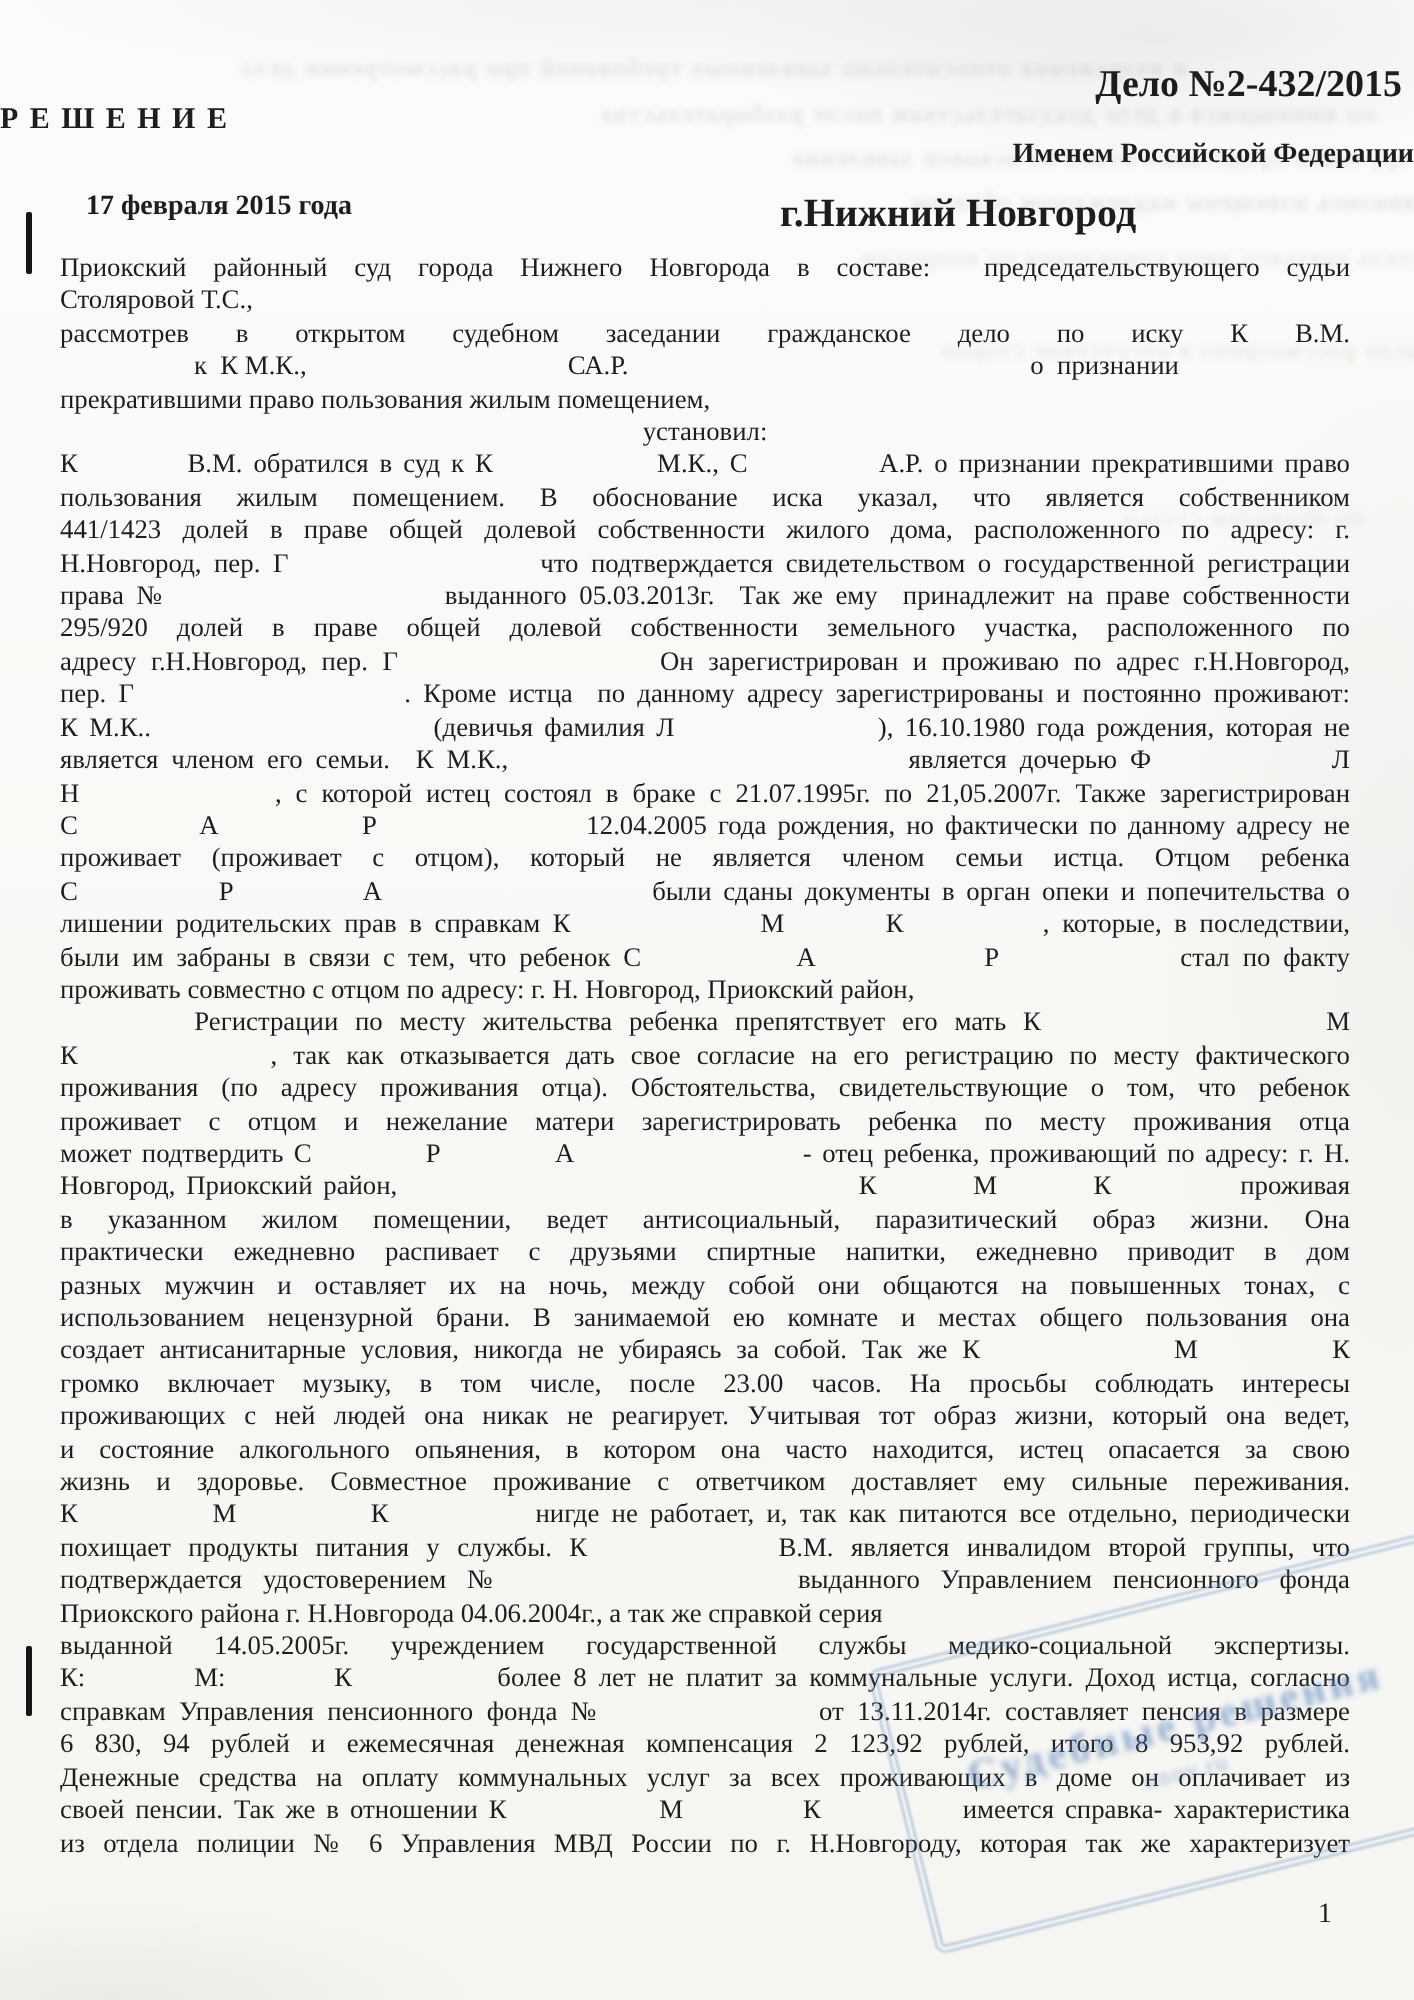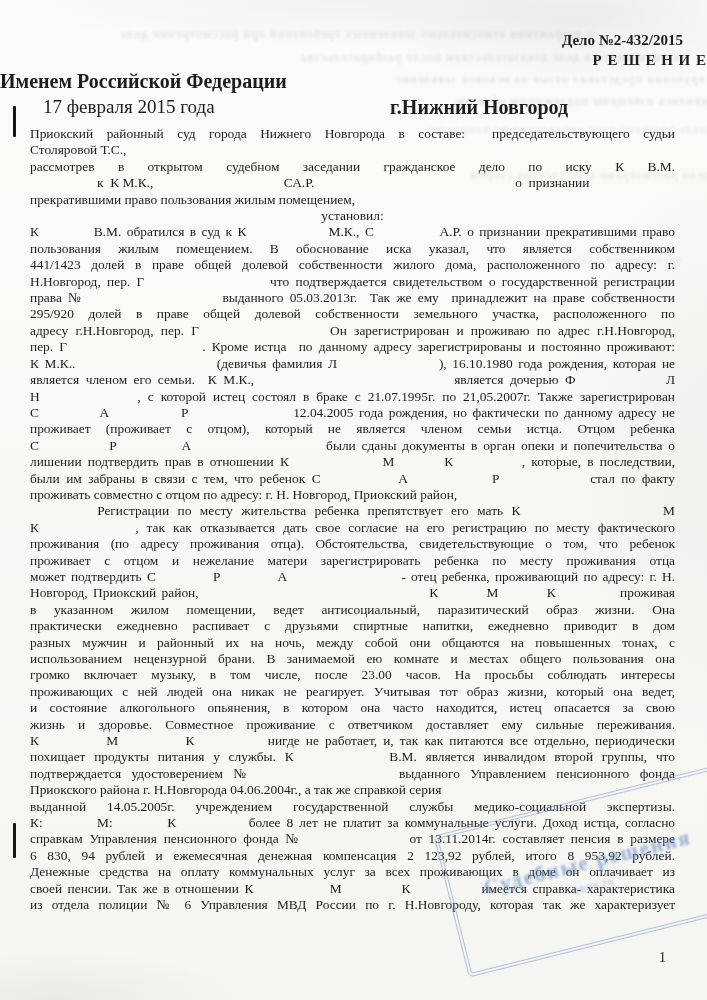--- a/index.html
+++ b/index.html
@@ -34,24 +34,24 @@
   .b3 { top:72px;  left:395px; }
   .b4 { top:94px;  left:455px; }
   .b5 { top:122px; left:430px; opacity:0.22; }
   .b6 { top:168px; left:470px; opacity:0.22; }
   .b7 { top:252px; left:560px; opacity:0.18; }
 
   .mark { position:absolute; left:13px; width:3px; background:#161616; border-radius:1px; }
   .mark1 { top:106px; height:31px; }
   .mark2 { top:823px; height:35px; }
 
-  .case-number { position:absolute; top:32px; right:24px; font-size:15px; font-weight:bold; }
-  .title    { position:absolute; top:52px; left:0; width:100%; text-align:right; font-size:15px;   font-weight:bold; letter-spacing:1px; }
-  .subtitle { position:absolute; top:70px; left:0; width:100%; text-align:left; font-size:20px; font-weight:bold; }
-  .date { position:absolute; top:96px; left:43px;  font-size:19px; font-weight:normal; }
+  .case-number { position:absolute; top:32px; right:6px; font-size:19px; font-weight:bold; }
+  .title    { position:absolute; top:52px; left:0; width:100%; text-align:left; font-size:15px;   font-weight:bold; letter-spacing:1px; }
+  .subtitle { position:absolute; top:70px; left:0; width:100%; text-align:right; font-size:14px; font-weight:bold; }
+  .date { position:absolute; top:96px; left:43px;  font-size:14px; font-weight:bold; }
   .city { position:absolute; top:96px; left:390px; font-size:20px; font-weight:bold; }
 
   .content {
     position:absolute; top:126px; left:30px; right:32px;
     font-size:13.4px; line-height:16.4px;
   }
   .line { white-space:pre-wrap; min-height:16.4px; }
   .line.j { text-align:justify; text-align-last:justify; text-justify:inter-word; }
   .line.center { text-align:center; text-align-last:center; }
   .resolution { margin:0; }
@@ -121,33 +121,34 @@
         <div class="line j">права №                      выданного 05.03.2013г.  Так же ему  принадлежит на праве собственности</div>
         <div class="line j">295/920 долей в праве общей долевой собственности земельного участка, расположенного по</div>
         <div class="line j">адресу г.Н.Новгород, пер. Г                  Он зарегистрирован и проживаю по адрес г.Н.Новгород,</div>
         <div class="line j">пер. Г                      . Кроме истца  по данному адресу зарегистрированы и постоянно проживают:</div>
         <div class="line j">К М.К..                         (девичья фамилия Л                  ), 16.10.1980 года рождения, которая не</div>
         <div class="line j">является членом его семьи.  К М.К.,                               является дочерью Ф              Л</div>
         <div class="line j">Н              , с которой истец состоял в браке с 21.07.1995г. по 21,05.2007г. Также зарегистрирован</div>
         <div class="line j">С           А             Р                   12.04.2005 года рождения, но фактически по данному адресу не</div>
         <div class="line j">проживает (проживает с отцом), который не является членом семьи истца. Отцом ребенка</div>
         <div class="line j">С            Р           А                       были сданы документы в орган опеки и попечительства о</div>
-        <div class="line j">лишении подтвердить прав в отношении К               М        К           , которые, в последствии,</div>
+        <div class="line j">лишении родительских прав в справкам К               М        К           , которые, в последствии,</div>
         <div class="line j">были им забраны в связи с тем, что ребенок С            А             Р              стал по факту</div>
         <div class="line">проживать совместно с отцом по адресу: г. Н. Новгород, Приокский район,</div>
         <div class="line j">        Регистрации по месту жительства ребенка препятствует его мать К                 М</div>
         <div class="line j">К            , так как отказывается дать свое согласие на его регистрацию по месту фактического</div>
         <div class="line j">проживания (по адресу проживания отца). Обстоятельства, свидетельствующие о том, что ребенок</div>
         <div class="line j">проживает с отцом и нежелание матери зарегистрировать ребенка по месту проживания отца</div>
         <div class="line j">может подтвердить С           Р           А                      - отец ребенка, проживающий по адресу: г. Н.</div>
         <div class="line j">Новгород, Приокский район,                                           К         М         К            проживая</div>
         <div class="line j">в указанном жилом помещении, ведет антисоциальный, паразитический образ жизни. Она</div>
         <div class="line j">практически ежедневно распивает с друзьями спиртные напитки, ежедневно приводит в дом</div>
-        <div class="line j">разных мужчин и районный их на ночь, между собой они общаются на повышенных тонах, с</div>
+        <div class="line j">разных мужчин и оставляет их на ночь, между собой они общаются на повышенных тонах, с</div>
         <div class="line j">использованием нецензурной брани. В занимаемой ею комнате и местах общего пользования она</div>
+        <div class="line j">создает антисанитарные условия, никогда не убираясь за собой. Так же К             М         К</div>
         <div class="line j">громко включает музыку, в том числе, после 23.00 часов. На просьбы соблюдать интересы</div>
         <div class="line j">проживающих с ней людей она никак не реагирует. Учитывая тот образ жизни, который она ведет,</div>
         <div class="line j">и состояние алкогольного опьянения, в котором она часто находится, истец опасается за свою</div>
         <div class="line j">жизнь и здоровье. Совместное проживание с ответчиком доставляет ему сильные переживания.</div>
         <div class="line j">К           М           К            нигде не работает, и, так как питаются все отдельно, периодически</div>
         <div class="line j">похищает продукты питания у службы. К           В.М. является инвалидом второй группы, что</div>
         <div class="line j">подтверждается удостоверением №              выданного Управлением пенсионного фонда</div>
         <div class="line">Приокского района г. Н.Новгорода 04.06.2004г., а так же справкой серия</div>
         <div class="line j">выданной 14.05.2005г. учреждением государственной службы медико-социальной экспертизы.</div>
         <div class="line j">К:         М:         К            более 8 лет не платит за коммунальные услуги. Доход истца, согласно</div>

